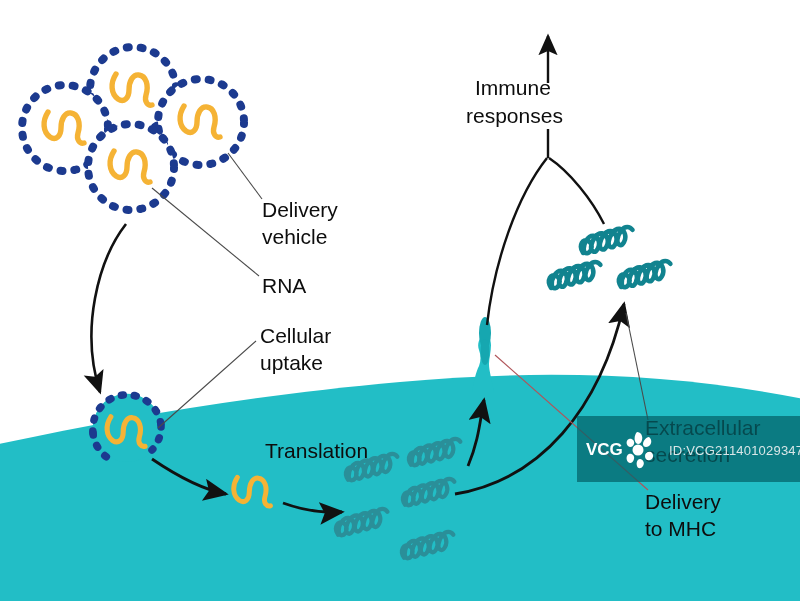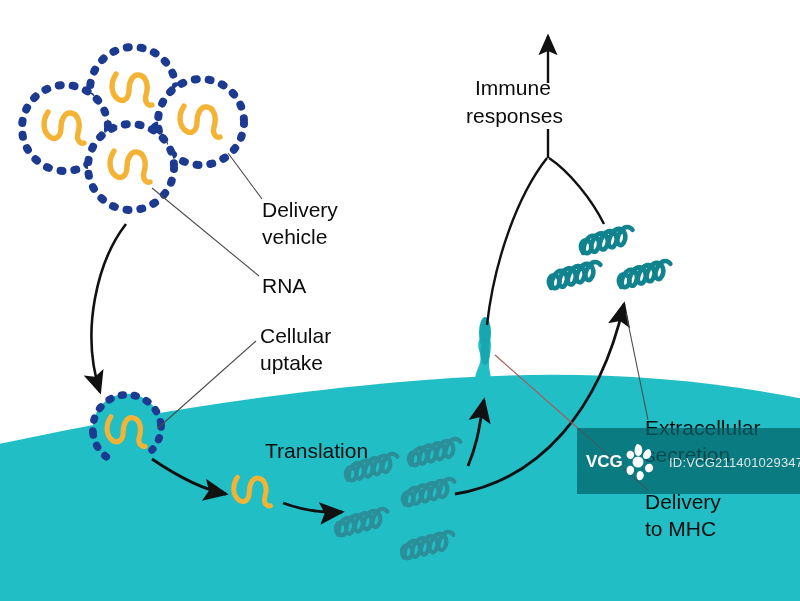--- a/index.html
+++ b/index.html
@@ -29,21 +29,21 @@
   .lbl {
     font-family: "Liberation Sans", sans-serif;
     font-size: 21px;
     fill: #0d0d0d;
     dominant-baseline: middle;
   }
   
   #watermark {
     position: absolute;
     left: 577px;
-    top: 428px;
+    top: 416px;
     width: 223px;
     height: 66px;
     background: rgba(3, 97, 104, 0.72);
     pointer-events: none;
   }
   #wm-logo {
     position: absolute;
     left: 8px;
     top: 12px;
     width: 86px;

